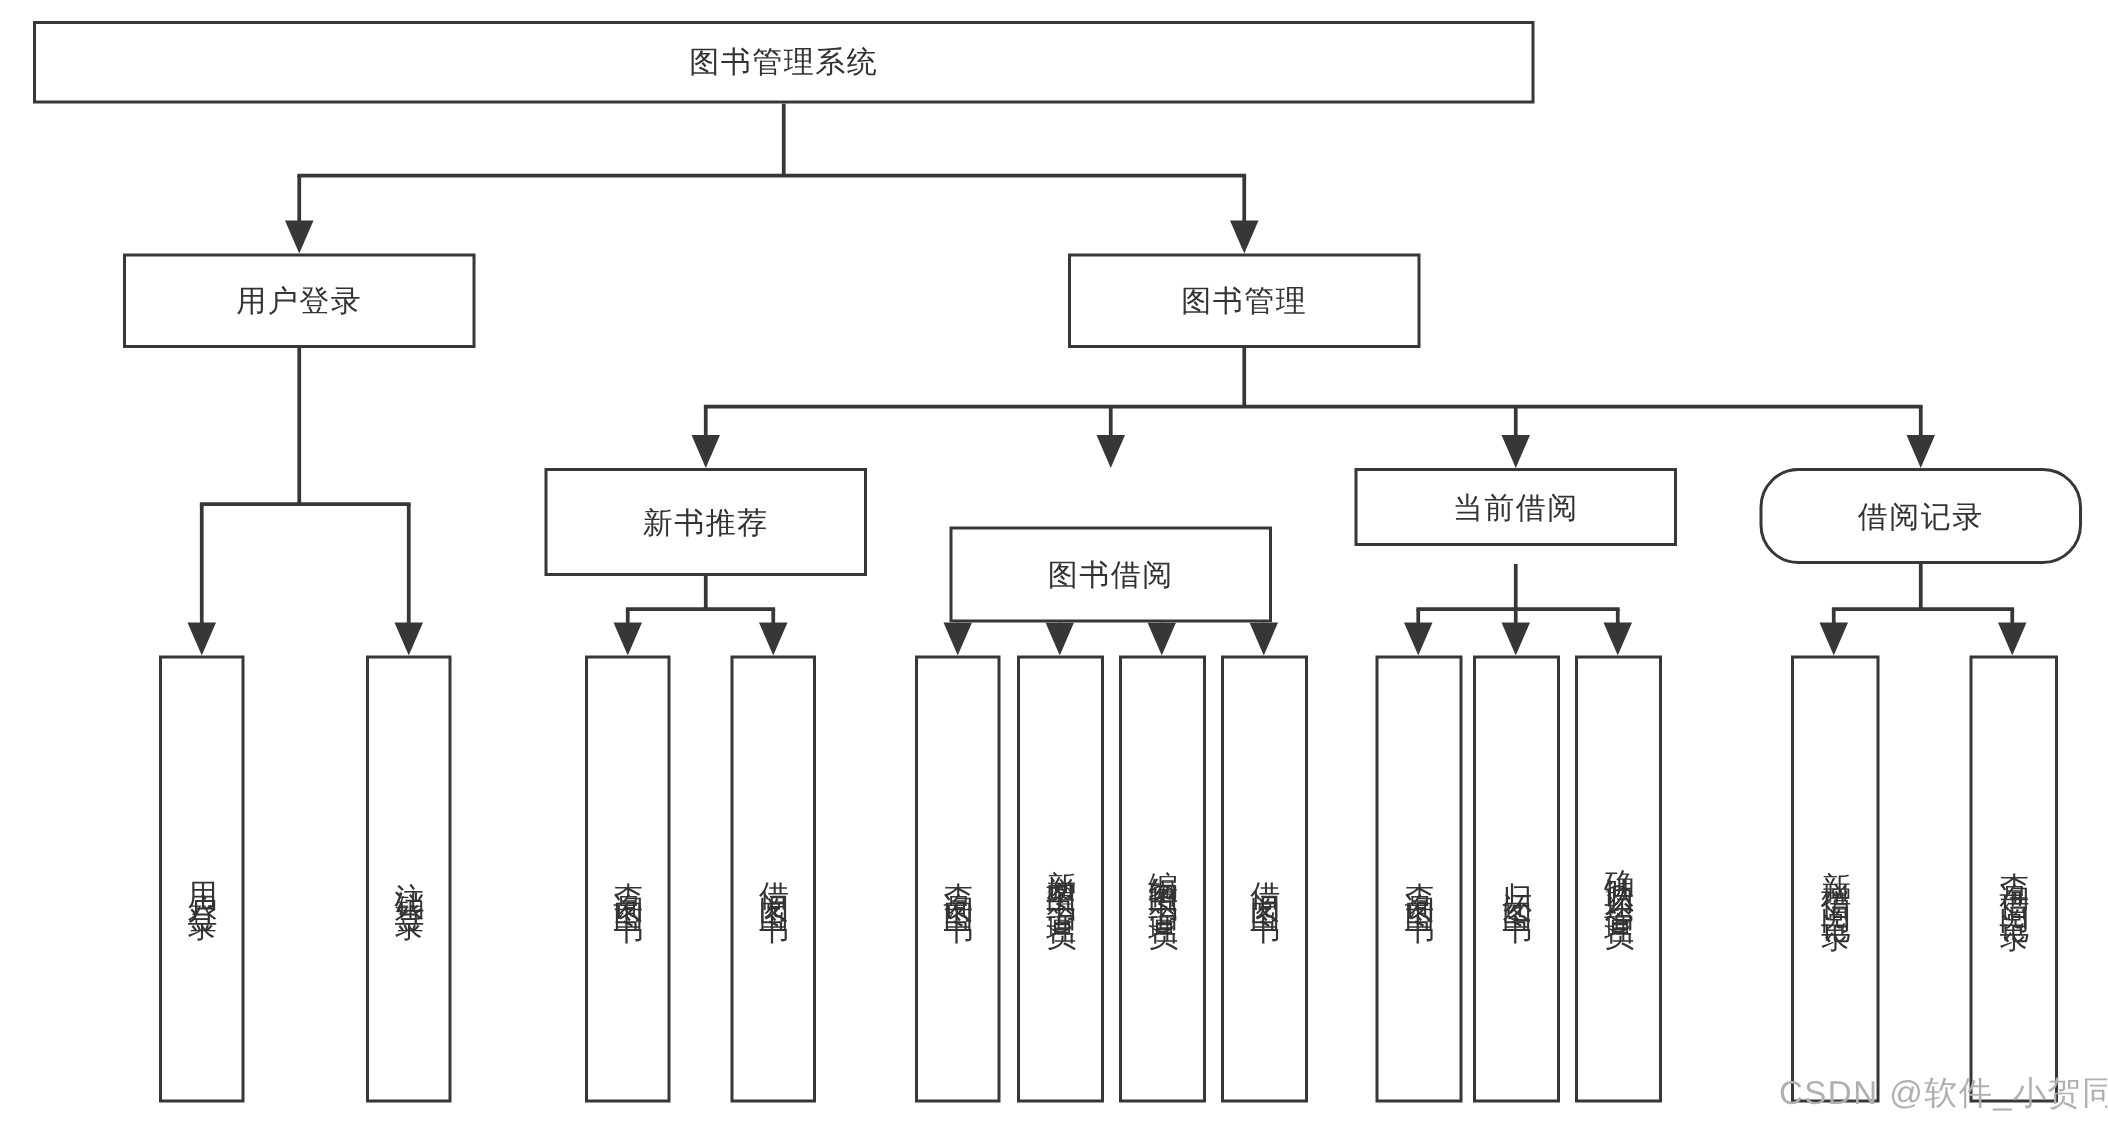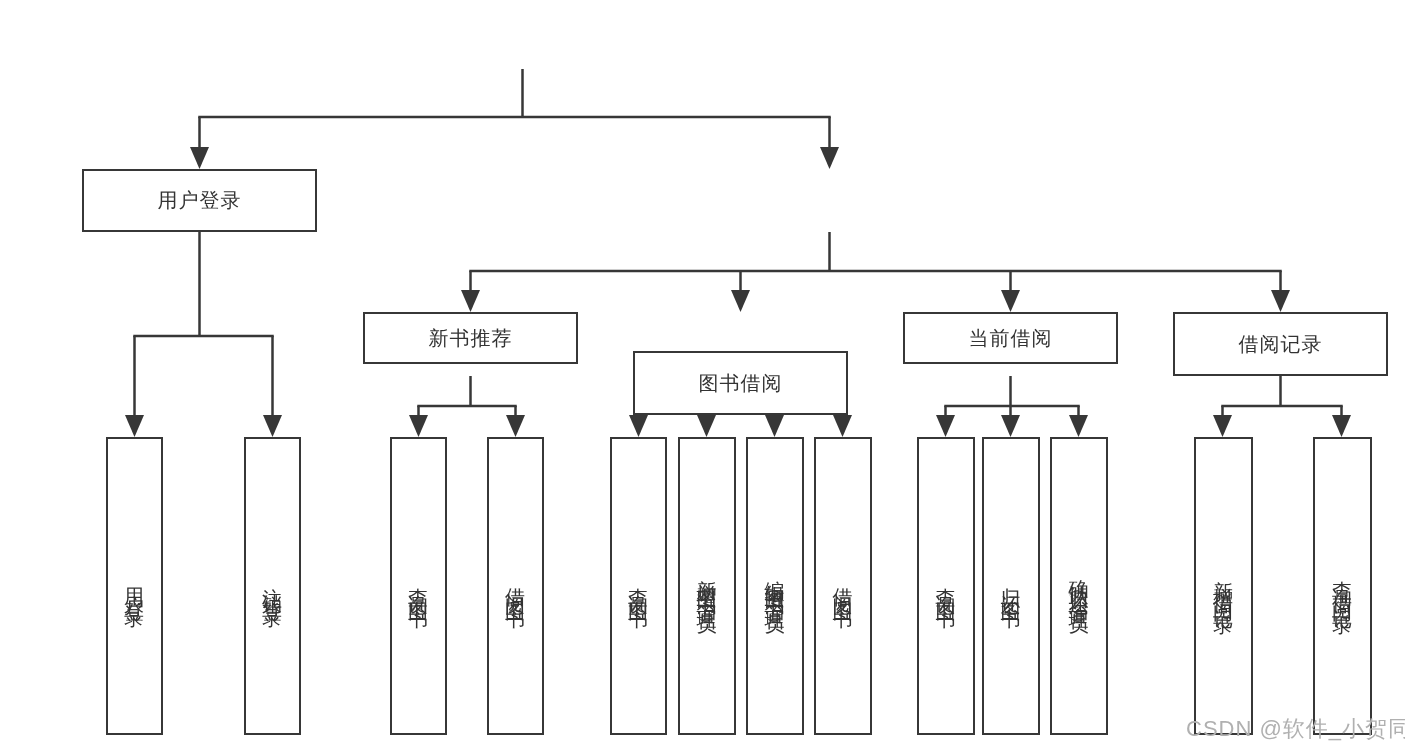--- a/index.html
+++ b/index.html
@@ -122,27 +122,29 @@
       <polygon points="765,415 784,415 774.5,437"></polygon>
       <polygon points="833,415 852,415 842.5,437"></polygon>
       <polygon points="936,415 955,415 945.5,437"></polygon>
       <polygon points="1001,415 1020,415 1010.5,437"></polygon>
       <polygon points="1069,415 1088,415 1078.5,437"></polygon>
       <polygon points="1213,415 1232,415 1222.5,437"></polygon>
       <polygon points="1332,415 1351,415 1341.5,437"></polygon>
     </g>
   </svg>
 
+  <div class="node h-node" style="left:22px; top:14px; width:1001px; height:55px;">图书管理系统</div>
 
   <div class="node h-node" style="left:82px; top:169px; width:235px; height:63px;">用户登录</div>
+  <div class="node h-node" style="left:712px; top:169px; width:235px; height:63px;">图书管理</div>
 
-  <div class="node h-node" style="left:363px; top:312px; width:215px; height:52px;font-family:Liberation Mono, monospace;">新书推荐</div>
+  <div class="node h-node" style="left:363px; top:312px; width:215px; height:72px;font-family:Liberation Mono, monospace;">新书推荐</div>
   <div class="node h-node" style="left:633px; top:312px; width:215px; height:64px;margin-top:39px;">图书借阅</div>
   <div class="node h-node" style="left:903px; top:312px; width:215px; height:52px;">当前借阅</div>
-  <div class="node h-node" style="left:1173px; top:312px; width:215px; height:64px;">借阅记录</div>
+  <div class="node h-node" style="left:1173px; top:312px; width:215px; height:64px;border-radius:26px;">借阅记录</div>
 
   <div class="node v-node" style="left:106px; top:437px; width:57px; height:298px;">用户登录</div>
   <div class="node v-node" style="left:244px; top:437px; width:57px; height:298px;">注销登录</div>
 
   <div class="node v-node" style="left:390px; top:437px; width:57px; height:298px;">查询图书</div>
   <div class="node v-node" style="left:487px; top:437px; width:57px; height:298px;">借阅图书</div>
 
   <div class="node v-node" style="left:610px; top:437px; width:57px; height:298px;">查询图书</div>
   <div class="node v-node tight" style="left:678px; top:437px; width:58px; height:298px;">新增图书（管理员）</div>
   <div class="node v-node tight" style="left:746px; top:437px; width:58px; height:298px;">编辑图书（管理员）</div>

